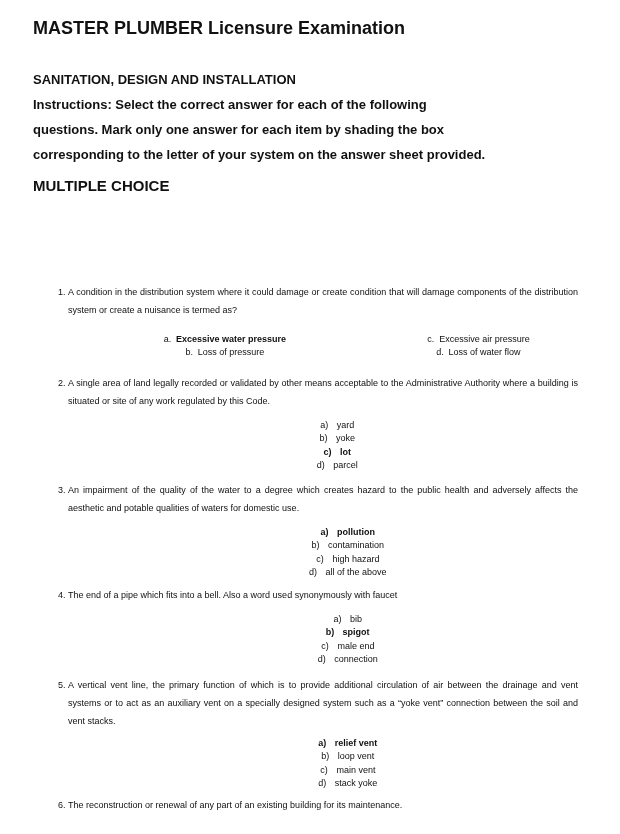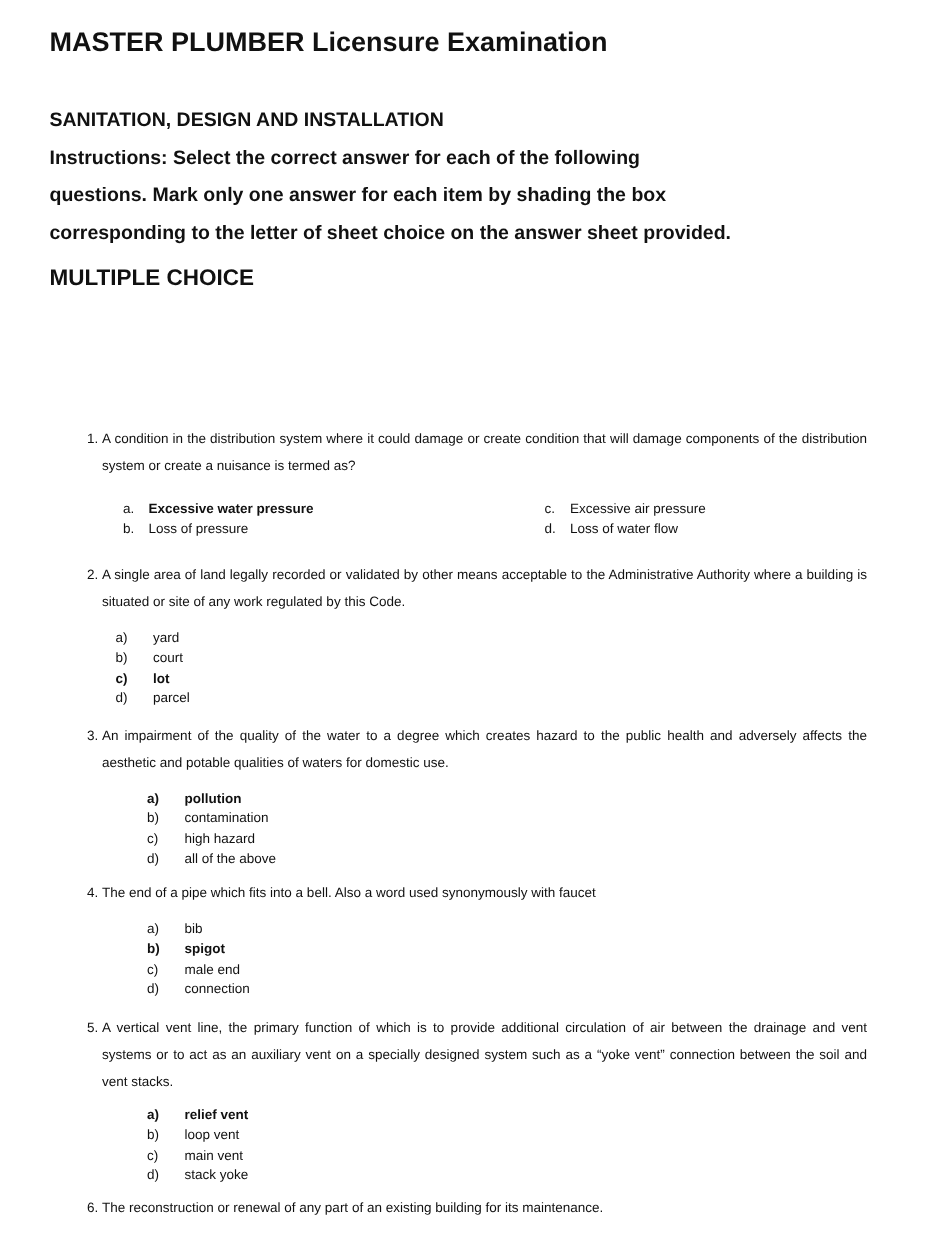--- a/index.html
+++ b/index.html
@@ -41,56 +41,56 @@
     text-align: justify; line-height: 18px;
   }
   .options { margin-left: 40px; }
   .options.two-col {
     margin-left: 24px;
     display: grid;
     grid-template-columns: 281px auto;
     grid-auto-flow: column;
     grid-template-rows: repeat(2, 13.4px);
   }
-  .opt-row { line-height: 13.4px; white-space: nowrap; }
+  .opt-row { line-height: 13.4px; white-space: nowrap; text-align: center; }
   .opt-label { display: inline-block; width: 25px; }
   .opt-label.narrow { width: 17px; }
   .bold { font-weight: 700; }
 </style>
 </head>
 <body>
 
 <div class="abs doc-title">MASTER PLUMBER Licensure Examination</div>
 
 <div class="abs header-block">
   <div>SANITATION, DESIGN AND INSTALLATION</div>
   <div>Instructions: Select the correct answer for each of the following</div>
   <div>questions. Mark only one answer for each item by shading the box</div>
-  <div>corresponding to the letter of sheet choice on the answer sheet provided.</div>
+  <div>corresponding to the letter of your system on the answer sheet provided.</div>
 </div>
 
 <div class="abs mc-heading">MULTIPLE CHOICE</div>
 
 <div>
     <div class="question" style="top: 283px;">
       <div class="q-num">1.</div>
       <div class="q-text">A condition in the distribution system where it could damage or create condition that will damage components of the distribution system or create a nuisance is termed as?</div>
       <div class="options two-col" style="margin-top: 14px;">
         <div class="opt-row"><span class="opt-label narrow">a.</span><span class="opt-text bold">Excessive water pressure</span></div>
         <div class="opt-row"><span class="opt-label narrow">b.</span><span class="opt-text">Loss of pressure</span></div>
         <div class="opt-row"><span class="opt-label narrow">c.</span><span class="opt-text">Excessive air pressure</span></div>
         <div class="opt-row"><span class="opt-label narrow">d.</span><span class="opt-text">Loss of water flow</span></div>
       </div>
     </div>
     <div class="question" style="top: 374px;">
       <div class="q-num">2.</div>
       <div class="q-text">A single area of land legally recorded or validated by other means acceptable to the Administrative Authority where a building is situated or site of any work regulated by this Code.</div>
       <div class="options list" style="margin-top: 9px; margin-left: 19px;">
         <div class="opt-row"><span class="opt-label">a)</span><span class="opt-text">yard</span></div>
-        <div class="opt-row"><span class="opt-label">b)</span><span class="opt-text">court</span></div>
+        <div class="opt-row"><span class="opt-label">b)</span><span class="opt-text">yoke</span></div>
         <div class="opt-row bold"><span class="opt-label">c)</span><span class="opt-text bold">lot</span></div>
         <div class="opt-row"><span class="opt-label">d)</span><span class="opt-text">parcel</span></div>
       </div>
     </div>
     <div class="question" style="top: 481px;">
       <div class="q-num">3.</div>
       <div class="q-text">An impairment of the quality of the water to a degree which creates hazard to the public health and adversely affects the aesthetic and potable qualities of waters for domestic use.</div>
       <div class="options list" style="margin-top: 9px;">
         <div class="opt-row bold"><span class="opt-label">a)</span><span class="opt-text bold">pollution</span></div>
         <div class="opt-row"><span class="opt-label">b)</span><span class="opt-text">contamination</span></div>

